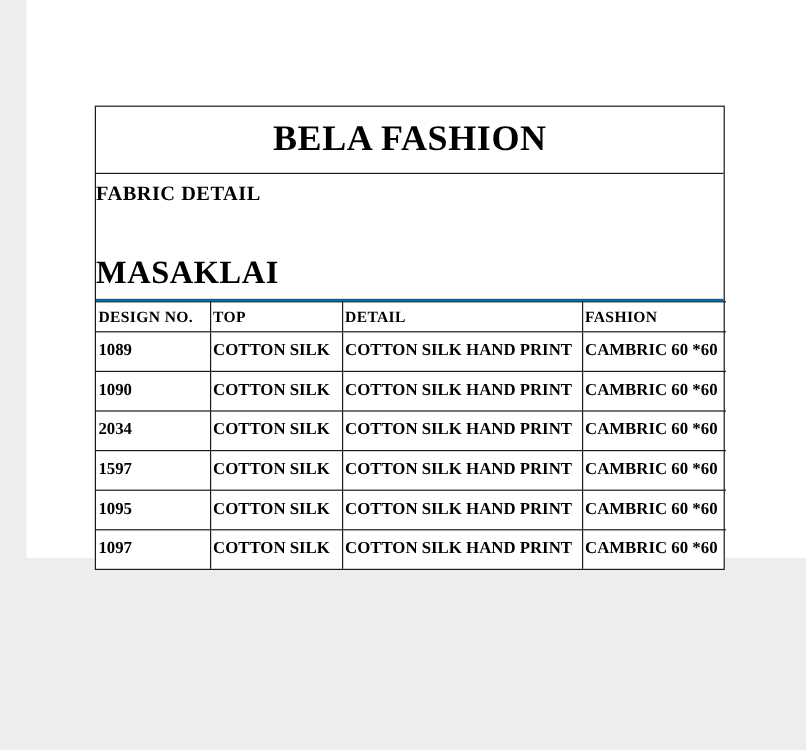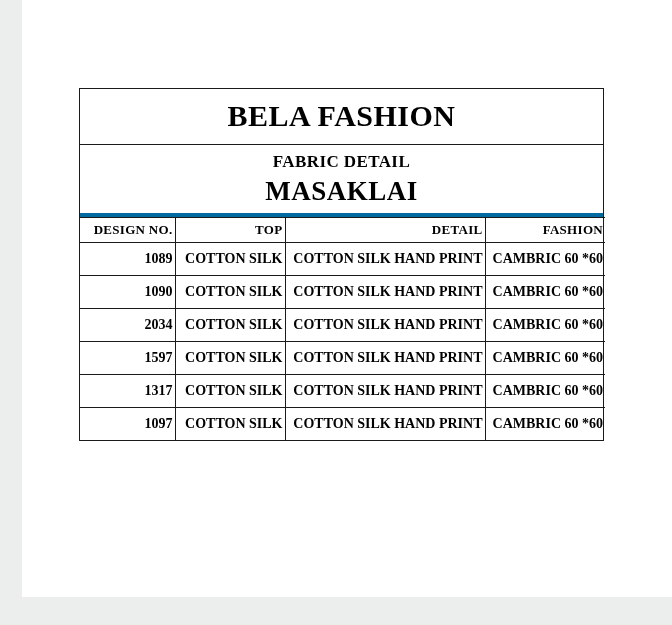--- a/index.html
+++ b/index.html
@@ -11,21 +11,21 @@
     height: 625px;
     background: #eceded;
     font-family: "Liberation Serif", serif;
     overflow: hidden;
   }
   .page {
     position: absolute;
     left: 22px;
     top: 0;
     width: 650px;
-    height: 597px;
+    height: 465px;
     background: #ffffff;
   }
   .doc {
     position: absolute;
     left: 57px;
     top: 88px;
     width: 525px;
     border: 1px solid #1a1a1a;
     background: #ffffff;
     box-sizing: border-box;
@@ -37,48 +37,48 @@
   }
   .doc-title {
     font-family: "Liberation Serif", serif;
     font-weight: bold;
     font-size: 30px;
     letter-spacing: 0.5px;
     color: #000;
     line-height: 1.1;
   }
   .subtitle-row {
-    border-bottom: 4px solid #0369a1;
-    text-align: center;
+    border-bottom: 2px solid #0369a1;
     padding: 6px 0 4px 0;
   }
   .doc-subtitle {
     font-weight: bold;
     font-size: 17px;
     letter-spacing: 0.4px;
     color: #000;
     line-height: 1.3;
   }
   .doc-collection {
     font-weight: bold;
     font-size: 27px;
     letter-spacing: 0.5px;
     color: #000;
     line-height: 1.25;
     padding-top: 2px;
+    margin-top: 36px;
   }
   table.fabric-table {
     border-collapse: collapse;
     width: 100%;
     table-layout: fixed;
   }
   table.fabric-table th,
   table.fabric-table td {
     border: 1px solid #1a1a1a;
-    text-align: right;
+    text-align: left;
     color: #000;
     font-family: "Liberation Serif", serif;
   }
   table.fabric-table th {
     font-size: 13px;
     font-weight: bold;
     letter-spacing: 0.3px;
     padding: 4px 2px 4px 2px;
   }
   table.fabric-table td {
@@ -151,21 +151,21 @@
           <td>COTTON SILK HAND PRINT</td>
           <td>CAMBRIC 60 *60</td>
         </tr>
         <tr>
           <td>1597</td>
           <td>COTTON SILK</td>
           <td>COTTON SILK HAND PRINT</td>
           <td>CAMBRIC 60 *60</td>
         </tr>
         <tr>
-          <td>1317</td>
+          <td>1095</td>
           <td>COTTON SILK</td>
           <td>COTTON SILK HAND PRINT</td>
           <td>CAMBRIC 60 *60</td>
         </tr>
         <tr>
           <td>1097</td>
           <td>COTTON SILK</td>
           <td>COTTON SILK HAND PRINT</td>
           <td>CAMBRIC 60 *60</td>
         </tr>

